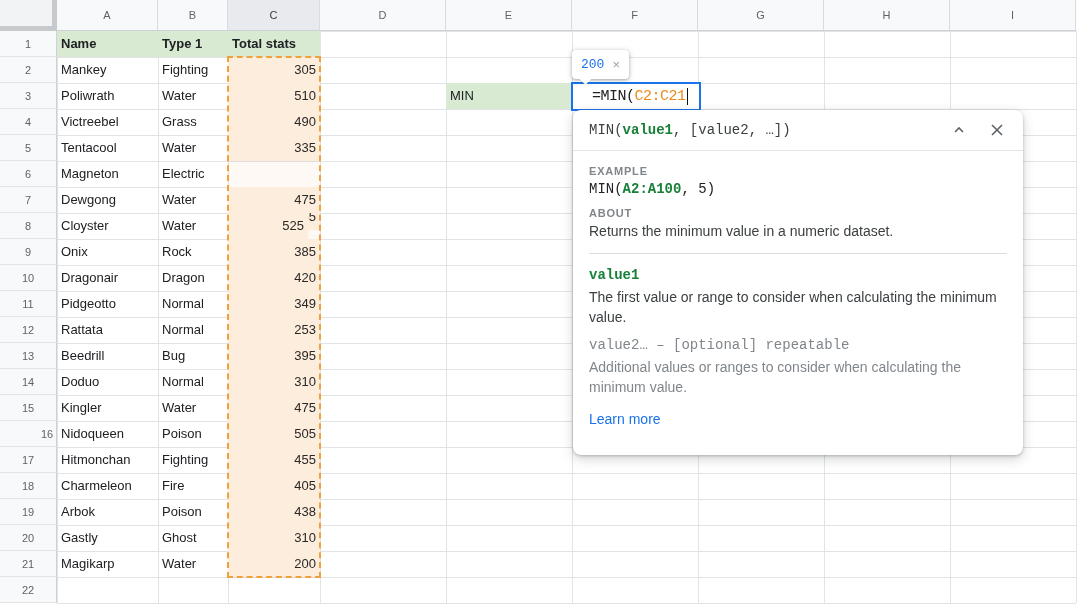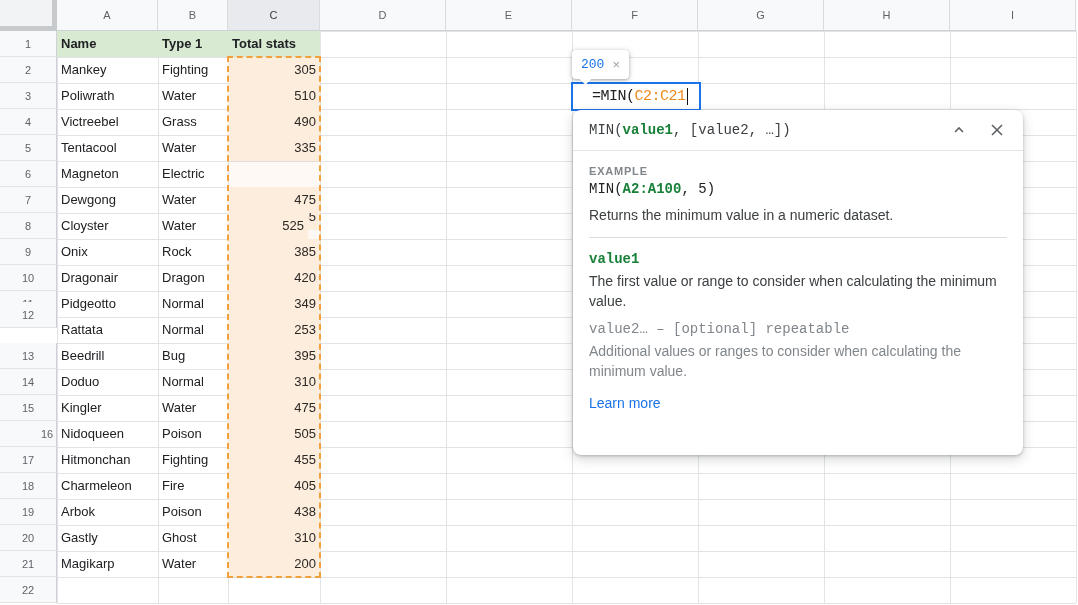--- a/index.html
+++ b/index.html
@@ -99,21 +99,21 @@
       <div class="rowhead" style="top: 57px;">2</div>
       <div class="rowhead" style="top: 83px;">3</div>
       <div class="rowhead" style="top: 109px;">4</div>
       <div class="rowhead" style="top: 135px;">5</div>
       <div class="rowhead" style="top: 161px;">6</div>
       <div class="rowhead" style="top: 187px;">7</div>
       <div class="rowhead" style="top: 213px;">8</div>
       <div class="rowhead" style="top: 239px;">9</div>
       <div class="rowhead" style="top: 265px;">10</div>
       <div class="rowhead" style="top: 291px;">11</div>
-      <div class="rowhead" style="top: 302px;">12</div>
+      <div class="rowhead" style="top: 317px;">12</div>
       <div class="rowhead" style="top: 343px;">13</div>
       <div class="rowhead" style="top: 369px;">14</div>
       <div class="rowhead" style="top: 395px;">15</div>
       <div class="rowhead" style="top: 421px; padding-left: 38px;">16</div>
       <div class="rowhead" style="top: 447px;">17</div>
       <div class="rowhead" style="top: 473px;">18</div>
       <div class="rowhead" style="top: 499px;">19</div>
       <div class="rowhead" style="top: 525px;">20</div>
       <div class="rowhead" style="top: 551px;">21</div>
       <div class="rowhead" style="top: 577px;">22</div>
@@ -214,20 +214,21 @@
       <div class="cell" style="left: 57px; top: 525px; width: 101px;">Gastly</div>
       <div class="cell" style="left: 158px; top: 525px; width: 70px;">Ghost</div>
       <div class="cell num orange-fill" style="left: 228px; top: 525px; width: 92px;">310</div>
       <div class="cell" style="left: 57px; top: 551px; width: 101px;">Magikarp</div>
       <div class="cell" style="left: 158px; top: 551px; width: 70px;">Water</div>
       <div class="cell num orange-fill" style="left: 228px; top: 551px; width: 92px;">200</div>
     </div>
 
   <div class="range-overlay"></div>
 
+  <div class="cell green" style="left:446px; top:83px; width:126px;">MIN</div>
 
   <div class="edit-cell">
     <span>=MIN(</span>
       <span class="rangeref">C2:C21</span>
       <span class="caret"></span>
   </div>
 
   <div class="preview">
     <span class="val">200</span>
     <span class="pclose">×</span>
@@ -245,20 +246,21 @@
       <span class="icon-btn">
         <svg width="14" height="14" viewBox="0 0 14 14" fill="none" stroke="#5f6368" stroke-width="1.6">
           <line x1="2" y1="2" x2="12" y2="12"></line>
             <line x1="12" y1="2" x2="2" y2="12"></line>
         </svg>
       </span>
     </div>
     <div class="popup-body">
       <div class="label">EXAMPLE</div>
       <div class="code"><span>MIN(</span><span class="gr">A2:A100</span><span>, 5)</span></div>
+      <div class="label">ABOUT</div>
       <div class="about">Returns the minimum value in a numeric dataset.</div>
       <hr class="divider">
       <div class="pname">value1</div>
       <div class="pdesc">The first value or range to consider when calculating the minimum value.</div>
       <div class="pname2">value2… – [optional] repeatable</div>
       <div class="pdesc2">Additional values or ranges to consider when calculating the minimum value.</div>
       <a class="learn">Learn more</a>
     </div>
   </div>
 

